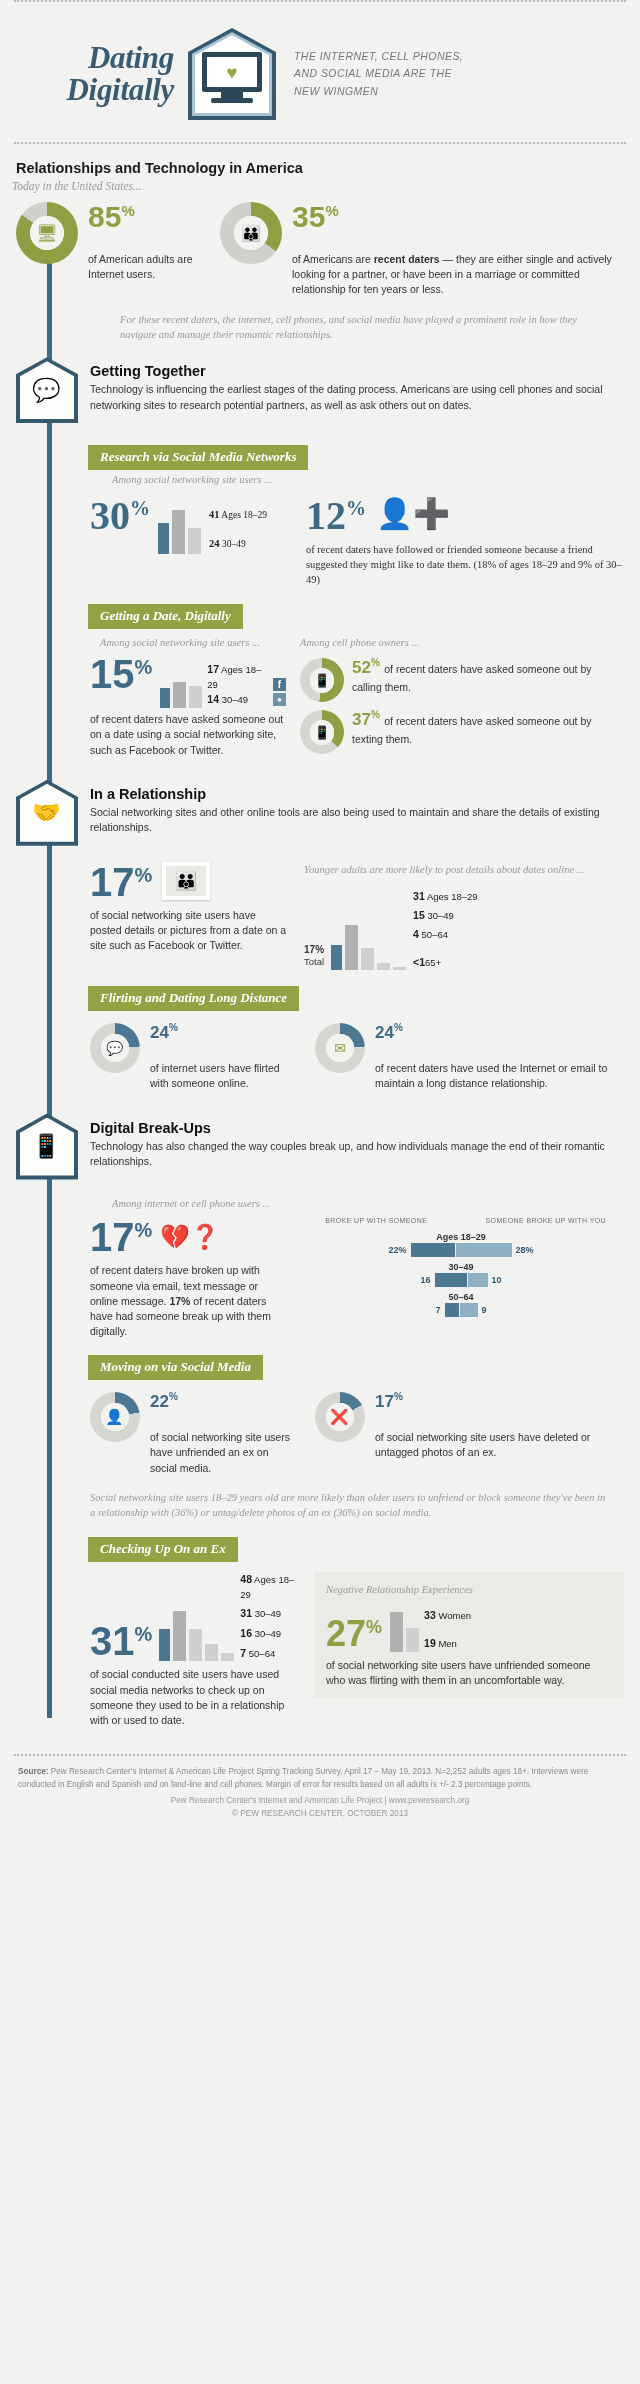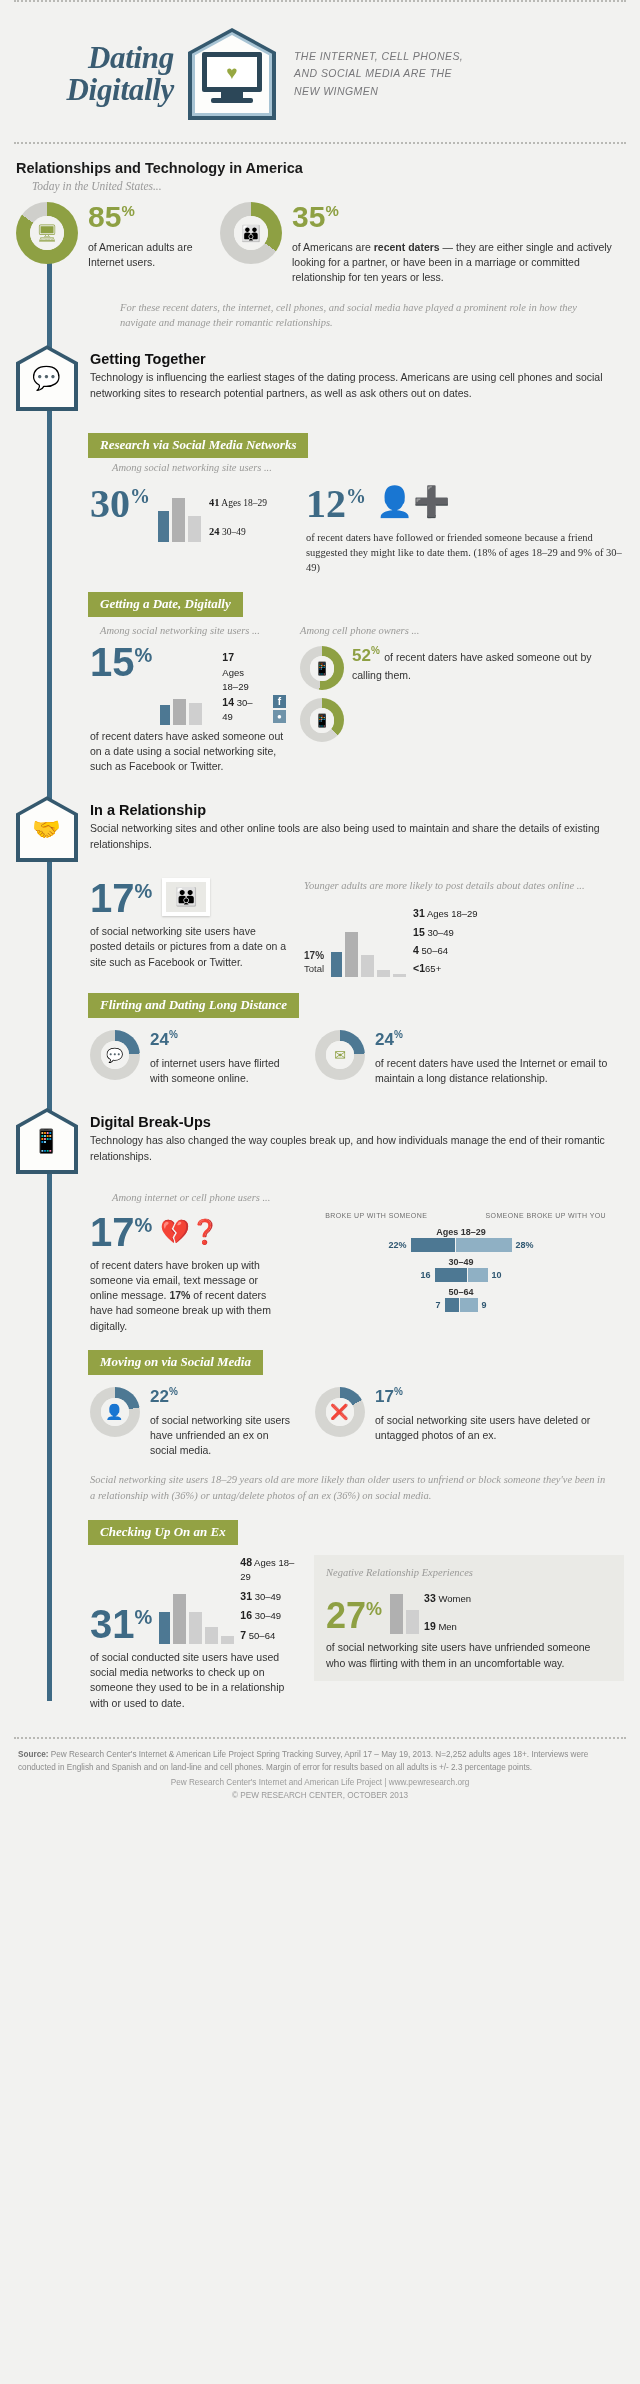--- a/index.html
+++ b/index.html
@@ -33,36 +33,36 @@
          display:flex; align-items:center; justify-content:center; }
   .heart { color:#97a842; font-size:19px; line-height:1; }
   .mon-stand { position:absolute; left:33px; top:64px; width:22px; height:7px; background:#2c4758;}
   .mon-base  { position:absolute; left:23px; top:70px; width:42px; height:5px; background:#2c4758; border-radius:2px;}
   .tagline { padding-left:18px; font-size:10.5px; line-height:1.65;
     letter-spacing:.45px; color:#77777a; text-transform:uppercase; }
 
   
   .sec-title { font-size:14.5px; font-weight:bold; color:#1b1b1b; padding:16px 0 4px 16px; }
   .sub-ital { font-family:"Liberation Serif", serif; font-style:italic;
-              font-size:11.5px; color:#999; padding:0 0 0 32px; }
+              font-size:11.5px; color:#999; padding:0 0 0 12px; }
 
   
   .spine { position:absolute; left:47px; top:250px; bottom:118px; width:5px; background:#3e6a85; z-index:0; }
 
   .content { position:relative; z-index:2; }
 
   
   .donut { border-radius:50%; position:relative; }
   .donut::after { content:""; position:absolute; inset:22%; background:#f2f2f0; border-radius:50%; }
   .donut .ic { position:absolute; inset:22%; border-radius:50%; display:flex;
                align-items:center; justify-content:center; z-index:3; background:#f2f2f0;}
   .bignum { font-size:30px; font-weight:bold; color:#8ea043; line-height:1; }
   .bignum .pc { font-size:15px; vertical-align:super; }
   .bignum.blue { color:#3e6a85; }
-  .stat-cap { font-size:10.5px; line-height:1.45; color:#333; margin-top:8px; }
+  .stat-cap { font-size:10.5px; line-height:1.45; color:#333; margin-top:20px; }
 
   .note-ital { font-family:"Liberation Serif", serif; font-style:italic; color:#9a9a98;
                font-size:10.5px; line-height:1.5; }
 
   
   .mile { position:relative; width:62px; height:66px; flex:0 0 62px; }
   .mile .hx { position:absolute; inset:0; background:#35596e;
       clip-path:polygon(50% 0%, 100% 26%, 100% 100%, 0% 100%, 0% 26%); }
   .mile .hx.i { inset:4px; background:#fdfdfb; }
   .mile .gl { position:absolute; inset:9px; display:flex; align-items:center;
@@ -204,21 +204,21 @@
   </div>
 
   
   <div class="band">Getting a Date, Digitally</div>
 
   <div style="display:flex; padding:4px 16px 0 90px; gap:14px;">
     <div style="width:196px;">
       <div class="note-ital" style="padding-left:10px;">Among social networking site users ...</div>
       <div style="display:flex; align-items:flex-start; gap:8px; margin-top:4px;">
         <div class="bignum blue" style="font-size:40px;"><span>15</span><span class="pc" style="font-size:20px;">%</span></div>
-        <div style="display:flex; gap:20px; align-items:flex-end; padding-top:8px;">
+        <div style="display:flex; gap:5px; align-items:flex-end; padding-top:8px;">
           <div class="vbars" style="height:36px;">
             <div class="vbar dk" style="height:20px;width:10px;"></div>
             <div class="vbar" style="height:26px;"></div>
             <div class="vbar lt" style="height:22px;"></div>
           </div>
           <div class="barlabels">
             <div><b>17</b> <span>Ages 18–29</span></div>
             <div><b>14</b> <span>30–49</span></div>
           </div>
           <div style="display:flex;flex-direction:column;gap:2px;padding-bottom:2px;">
@@ -236,20 +236,22 @@
         <div class="donut" style="width:44px;height:44px;flex:0 0 44px;background:conic-gradient(#8ea043 0 52%, #d5d5d1 52% 100%);">
           <div class="ic" style="font-size:13px;color:#8ea043;">📱</div>
         </div>
         <div><div class="bignum" style="font-size:17px;display:inline;"><span>52</span><span class="pc" style="font-size:10px;">%</span></div>
           <span class="stat-cap" style="display:inline;">of recent daters have asked someone out by calling them.</span></div>
       </div>
       <div style="display:flex; gap:8px; margin-top:8px;">
         <div class="donut" style="width:44px;height:44px;flex:0 0 44px;background:conic-gradient(#8ea043 0 37%, #d5d5d1 37% 100%);">
           <div class="ic" style="font-size:13px;color:#8ea043;">📱</div>
         </div>
+        <div><div class="bignum" style="font-size:17px;display:inline;"><span>37</span><span class="pc" style="font-size:10px;">%</span></div>
+          <span class="stat-cap" style="display:inline;">of recent daters have asked someone out by texting them.</span></div>
       </div>
     </div>
   </div>
 
   
   <div class="blockhead" style="padding-left:16px; padding-top:22px;">
     <div class="mile">
       <div class="hx"></div>
           <div class="hx i"></div>
       <div class="gl">🤝</div>
@@ -281,21 +283,21 @@
           <div class="vbar dk" style="height:25px;width:11px;"></div>
           <div class="vbar" style="height:45px;"></div>
           <div class="vbar lt" style="height:22px;"></div>
           <div class="vbar lt" style="height:7px;"></div>
           <div class="vbar lt" style="height:3px;"></div>
         </div>
         <div class="barlabels" style="padding-bottom:0;">
           <div><b>31</b> <span>Ages 18–29</span></div>
           <div style="margin-top:3px;"><b>15</b> <span>30–49</span></div>
           <div style="margin-top:3px;"><b>4</b> <span>50–64</span></div>
-          <div style="margin-top:2px;"><b>&lt;1</b><span>65+</span></div>
+          <div style="margin-top:12px;"><b>&lt;1</b><span>65+</span></div>
         </div>
       </div>
     </div>
   </div>
 
   
   <div class="band">Flirting and Dating Long Distance</div>
 
   <div style="display:flex; padding:10px 16px 0 90px; gap:20px;">
     <div style="display:flex;gap:10px;width:205px;">

